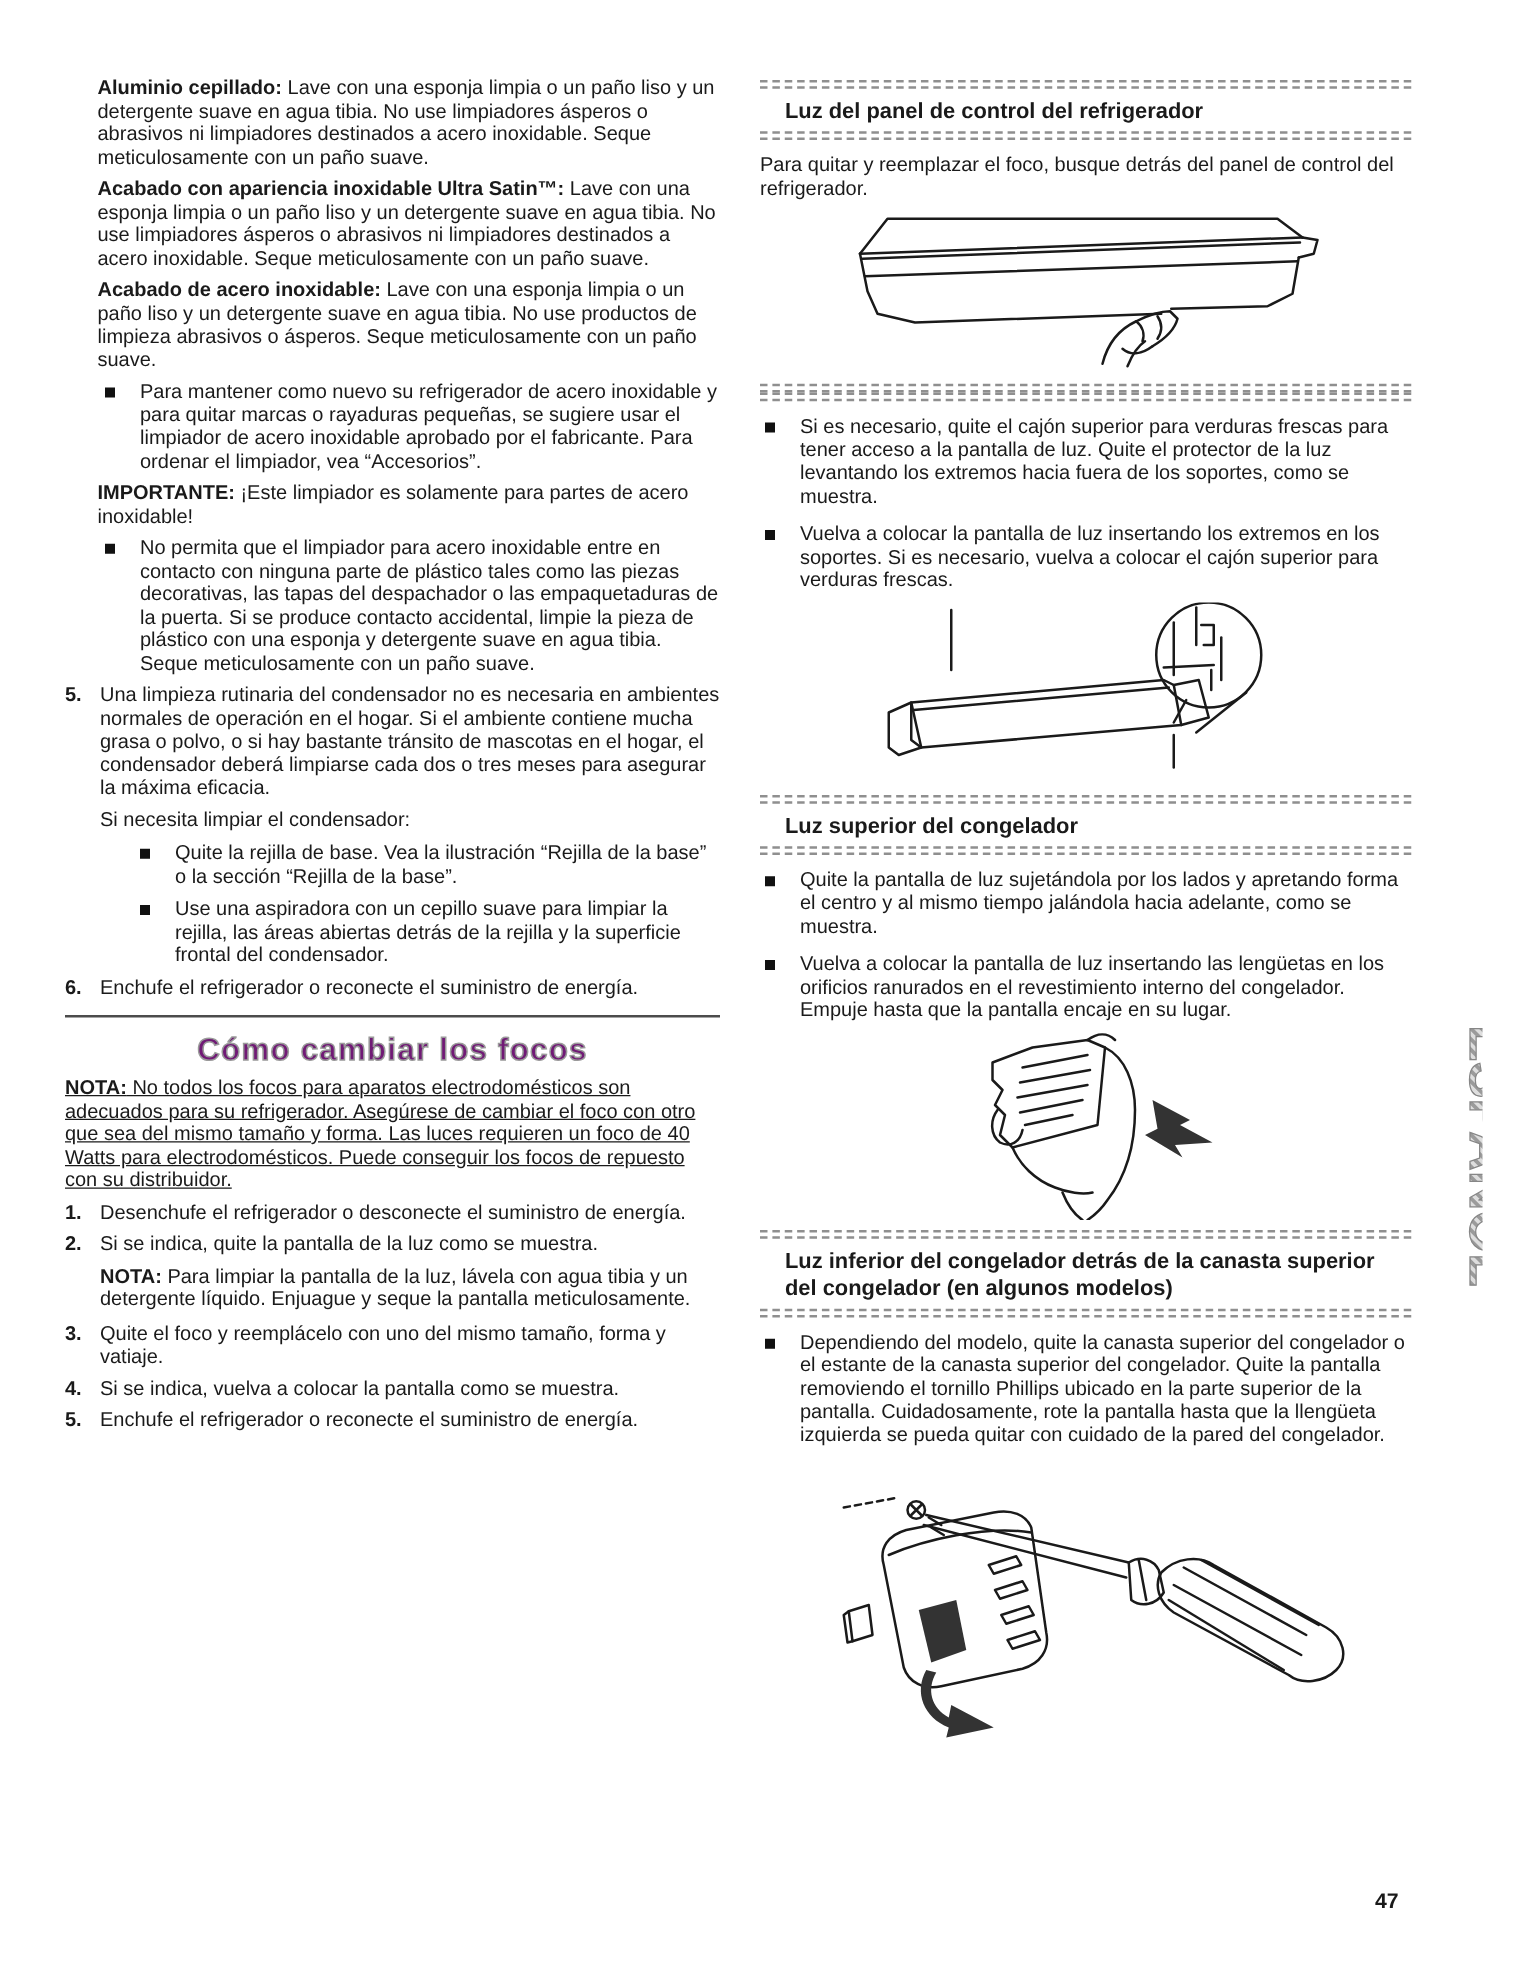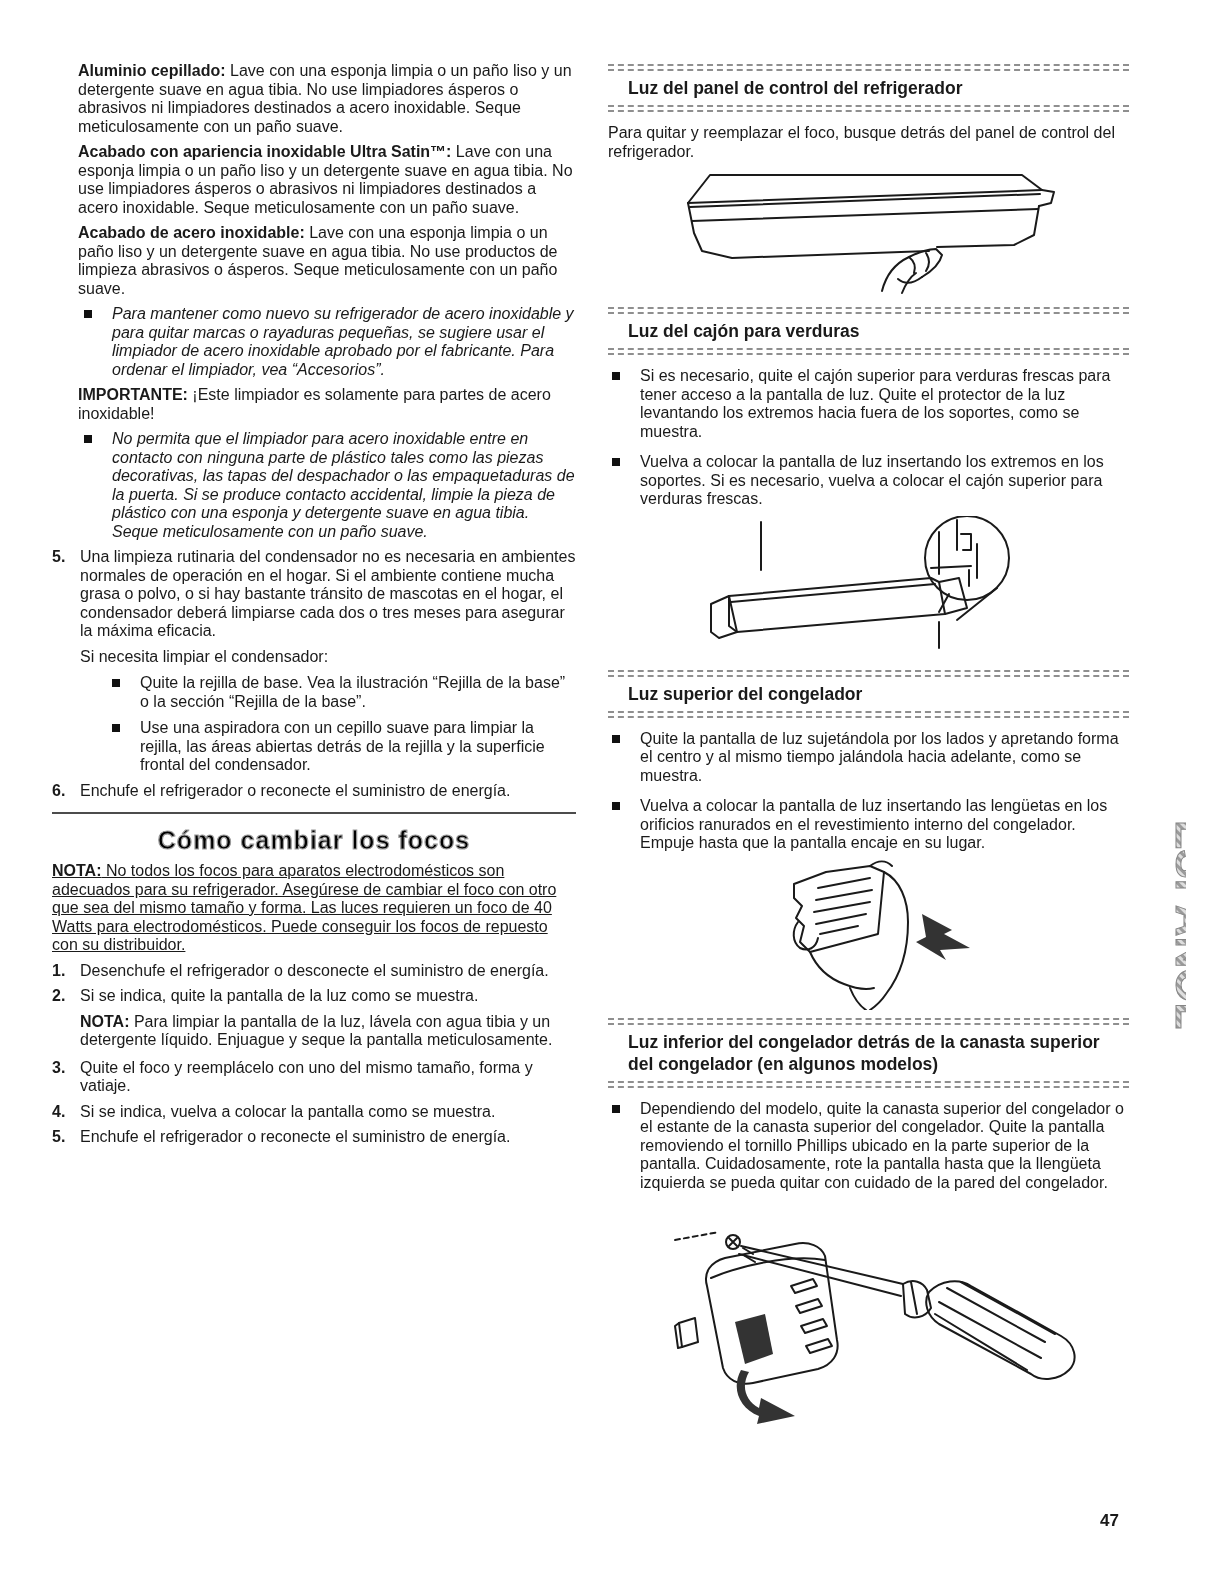--- a/index.html
+++ b/index.html
@@ -7,31 +7,31 @@
     width:1212px;height:1574px;position:relative;background:#ffffff;
     font-family:"Liberation Sans", sans-serif;color:#1a1a1a;
     font-size:16px;line-height:18.5px;
   }
   
   .col-left{position:absolute;left:52px;top:62px;width:524px;}
   .col-right{position:absolute;left:608px;top:64px;width:521px;}
 
   
   .lp{margin:0 0 7px 26px;}
-  .bullet{display:flex;margin:0 0 7px 32px;font-style:italic;}
+  .bullet{display:flex;margin:0 0 7px 32px;}
   .bullet .sq{flex:none;width:8px;height:8px;background:#111;margin:5px 20px 0 0;}
   .subbullet{display:flex;margin:8px 0 7px 60px;justify-content:center;}
   .subbullet .sq{flex:none;width:8px;height:8px;background:#111;margin:5px 20px 0 0;}
   .nitem{display:flex;margin:0 0 7px 0;}
   .nitem .nnum{flex:none;width:28px;font-weight:bold;}
   .nitem .ntext{flex:1;}
   .ldivider{border:0;border-top:2px solid #4c4c4c;margin:12px 0 0 0;}
   .focos-title{
     text-align:center;font-size:25px;line-height:28px;font-weight:bold;
-    color:#000000;-webkit-text-stroke:1.2px #9a9a9a;letter-spacing:1px;
+    color:#701a75;-webkit-text-stroke:1.2px #9a9a9a;letter-spacing:1px;
     margin:12px 0 8px 0;
   }
   .nota-sub{margin:0 0 7px 28px;}
 
   
   .drule{height:3px;border-top:2px dashed #8f8f8f;border-bottom:2px dashed #8f8f8f;}
   .rsect-title{font-size:17.5px;line-height:22px;font-weight:bold;margin:0;padding:6px 0 6px 20px;}
   .rp{margin:12px 0 0 0;}
   .rbullet{display:flex;margin:12px 0 0 4px;}
   .rbullet .sq{flex:none;width:8px;height:8px;background:#111;margin:5px 20px 0 0;}
@@ -141,21 +141,20 @@
       <path class="ln" d="M18 60 L364 48"></path>
       <path class="ln" d="M208 130 C212 114 220 103 235 96 C245 91 255 88 262 88 L268 94 C266 102 258 110 248 116"></path>
       <path class="ln" d="M248 116 C240 122 231 124 224 118"></path>
       <path class="ln" d="M235 96 C240 100 242 106 240 112"></path>
       <path class="ln" d="M252 92 C256 98 256 104 252 110"></path>
       <path class="ln" d="M228 132 C232 122 236 116 242 112"></path>
     </svg>
   </div>
 
   <div class="drule mt6"></div>
-  <h3 class="rsect-title">Luz del cajón para verduras</h3>
   <div class="drule"></div>
 
   <div class="rbullet">
     <span class="sq"></span>
     <span>Si es necesario, quite el cajón superior para verduras frescas para tener acceso a la pantalla de luz. Quite el protector de la luz levantando los extremos hacia fuera de los soportes, como se muestra.</span>
   </div>
   <div class="rbullet">
     <span class="sq"></span>
     <span>Vuelva a colocar la pantalla de luz insertando los extremos en los soportes. Si es necesario, vuelva a colocar el cajón superior para verduras frescas.</span>
   </div>

